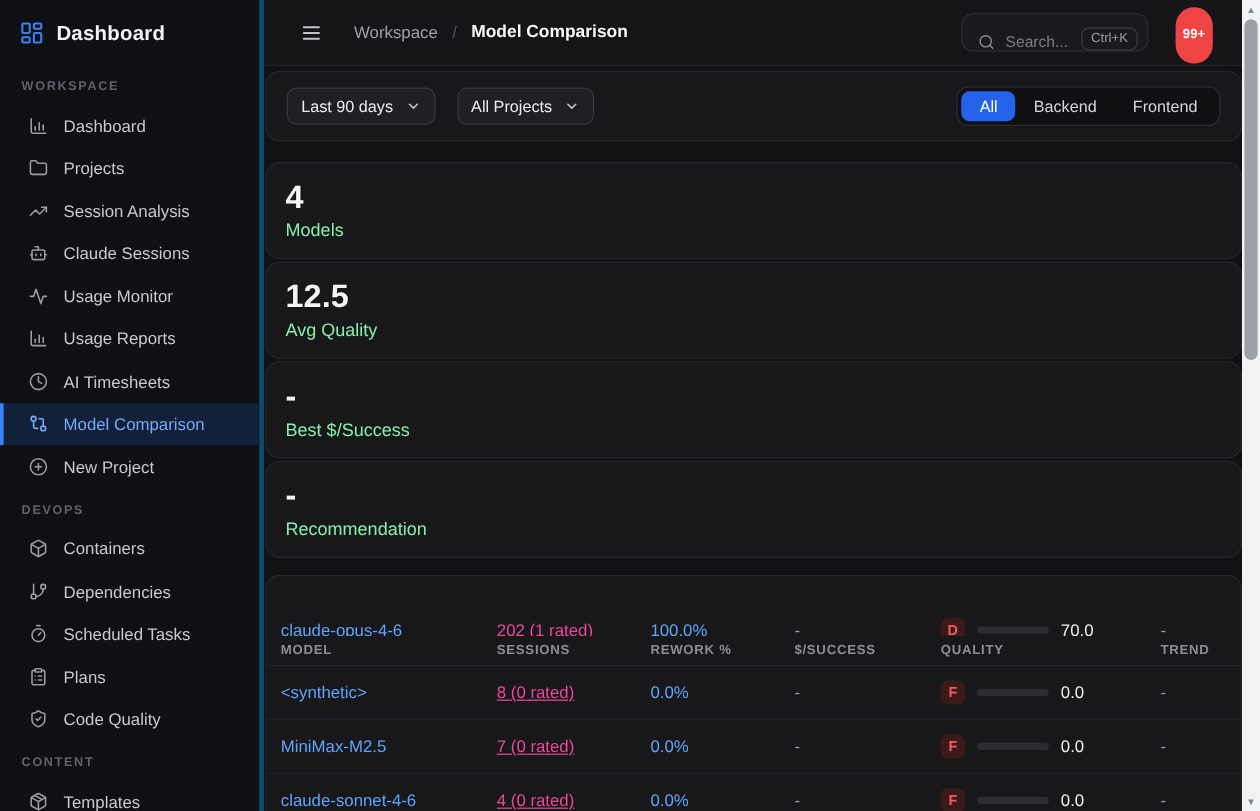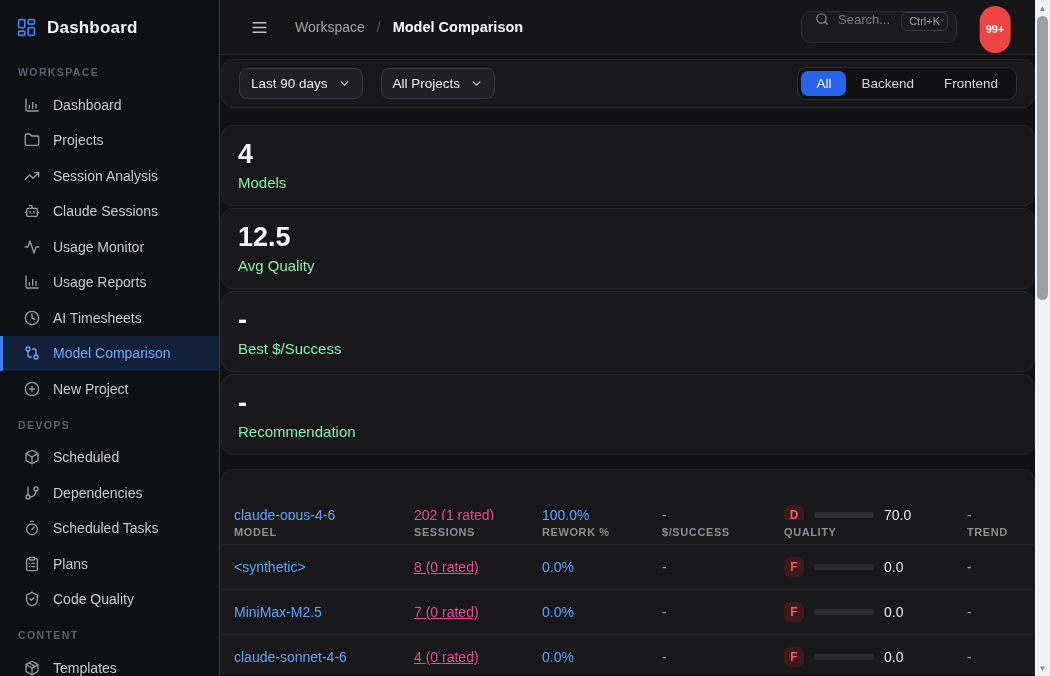--- a/index.html
+++ b/index.html
@@ -5,21 +5,21 @@
   * { box-sizing: border-box; }
   html,body {
     margin:0; width:1050px; height:676px; overflow:hidden;
     background:#111113; font-family:"Liberation Sans", sans-serif;
     -webkit-font-smoothing:antialiased;
   }
   svg { display:block; }
 
   
   .sidebar { position:fixed; left:0; top:0; width:220px; height:676px;
-    background:#0e1014; border-right:1px solid #0c4a6e; }
+    background:#0e1014; border-right:4px solid #0c4a6e; }
   .brand { display:flex; align-items:center; gap:10px; padding:17px 16px 16px; cursor:pointer; }
   .brand svg { width:21px; height:21px; color:#3b82f6; }
   .brand-name { font-size:17px; font-weight:700; color:#f4f4f5; letter-spacing:.2px; }
   .sec { padding:12px 18px 9px; font-size:10.5px; font-weight:700; letter-spacing:1.4px;
     color:#61616b; text-transform:uppercase; }
   .item { display:flex; align-items:center; gap:13px; height:35.5px; padding:0 12px 0 21px;
     color:#c9c9cf; font-size:14px; cursor:pointer; border-left:3px solid transparent; }
   .item svg { width:16px; height:16px; color:#9b9ba3; flex:none; }
   .item.active { background:#13203a; border-left-color:#3b82f6; color:#74aaf7; }
   .item.active svg { color:#74aaf7; }
@@ -27,37 +27,37 @@
   
   .main { position:fixed; left:220px; top:0; width:815px; height:676px; }
   .topbar { height:55px; border-bottom:1px solid #232327; background:#151518;
     display:flex; align-items:center; padding:0 28px 0 30px; gap:26px; }
   .hamburger { background:none; border:0; padding:0; cursor:pointer; color:#c2c2c8; }
   .hamburger svg { width:19px; height:19px; }
   .crumb { display:flex; align-items:center; gap:12px; font-size:14px; }
   .crumb .parent { color:#9ca3af; cursor:pointer; }
   .crumb .sep { color:#52525b; }
   .crumb .current { color:#fafafa; font-weight:600; font-size:14.5px; }
-  .search { margin-left:auto; display:flex; align-items:flex-start; gap:9px; height:32px;
+  .search { margin-left:auto; display:flex; align-items:flex-end; gap:9px; height:32px;
     padding:0 8px 0 13px; background:#1a1a1e; border:1px solid #2c2c32; border-radius:10px;
     width:156px; cursor:text; }
   .search svg { width:14px; height:14px; color:#8b8b94; flex:none; }
   .search-ph { font-size:13px; color:#7b7b85; flex:1; }
   .kbd { font-size:11px; color:#9b9ba4; border:1px solid #3a3a42; border-radius:6px;
     padding:3px 7px; line-height:1; }
   .bell-wrap { position:relative; width:24px; height:26px; cursor:pointer; }
   .bell-wrap svg { width:20px; height:20px; color:#e6e6ea; position:absolute; bottom:-2px; left:2px; }
   .notif-badge { position:absolute; top:-8px; left:50%; transform:translateX(-50%);
     background:#ef4444; color:#fff; font-size:11px; font-weight:700;
     padding:18px 6px; border-radius:999px; white-space:nowrap; line-height:1; }
 
   
   .content { padding:4px 0 0 1px; }
   .card { background:#18181b; border:1px solid #26262a; border-radius:12px; }
-  .filter-card { height:49px; display:flex; align-items:center; padding:16px 17px; gap:18px; }
+  .filter-card { height:59px; display:flex; align-items:center; padding:16px 17px; gap:18px; }
   .select { display:flex; align-items:center; gap:10px; height:31px; padding:0 11px;
     background:#202024; border:1px solid #37373d; border-radius:8px;
     font-size:13.5px; color:#ececef; cursor:pointer; }
   .select svg { width:13px; height:13px; color:#c2c2c8; }
   .seg { margin-left:auto; display:flex; align-items:center; background:#101013;
     border:1px solid #2c2c32; border-radius:10px; padding:3px; }
   .seg .seg-btn { border:0; background:transparent; color:#d6d6db; font-size:13.5px;
     padding:5px 15px; border-radius:7px; cursor:pointer; font-family:inherit; }
   .seg .seg-btn.active { background:#2563eb; color:#fff; }
 
@@ -185,21 +185,21 @@
   </nav>
 
   <div class="sec">DEVOPS</div>
   <nav>
     <a class="item">
       <svg viewBox="0 0 24 24" fill="none" stroke="currentColor" stroke-width="2" stroke-linecap="round" stroke-linejoin="round">
           <path d="M21 8a2 2 0 0 0-1-1.73l-7-4a2 2 0 0 0-2 0l-7 4A2 2 0 0 0 3 8v8a2 2 0 0 0 1 1.73l7 4a2 2 0 0 0 2 0l7-4A2 2 0 0 0 21 16Z"></path>
           <path d="m3.3 7 8.7 5 8.7-5"></path>
           <path d="M12 22V12"></path>
         </svg>
-      <span>Scheduled</span>
+      <span>Containers</span>
     </a>
     <a class="item">
       <svg viewBox="0 0 24 24" fill="none" stroke="currentColor" stroke-width="2" stroke-linecap="round" stroke-linejoin="round">
           <line x1="6" x2="6" y1="3" y2="15"></line>
           <circle cx="18" cy="6" r="3"></circle>
           <circle cx="6" cy="18" r="3"></circle>
           <path d="M18 9a9 9 0 0 1-9 9"></path>
         </svg>
       <span>Dependencies</span>
     </a>

